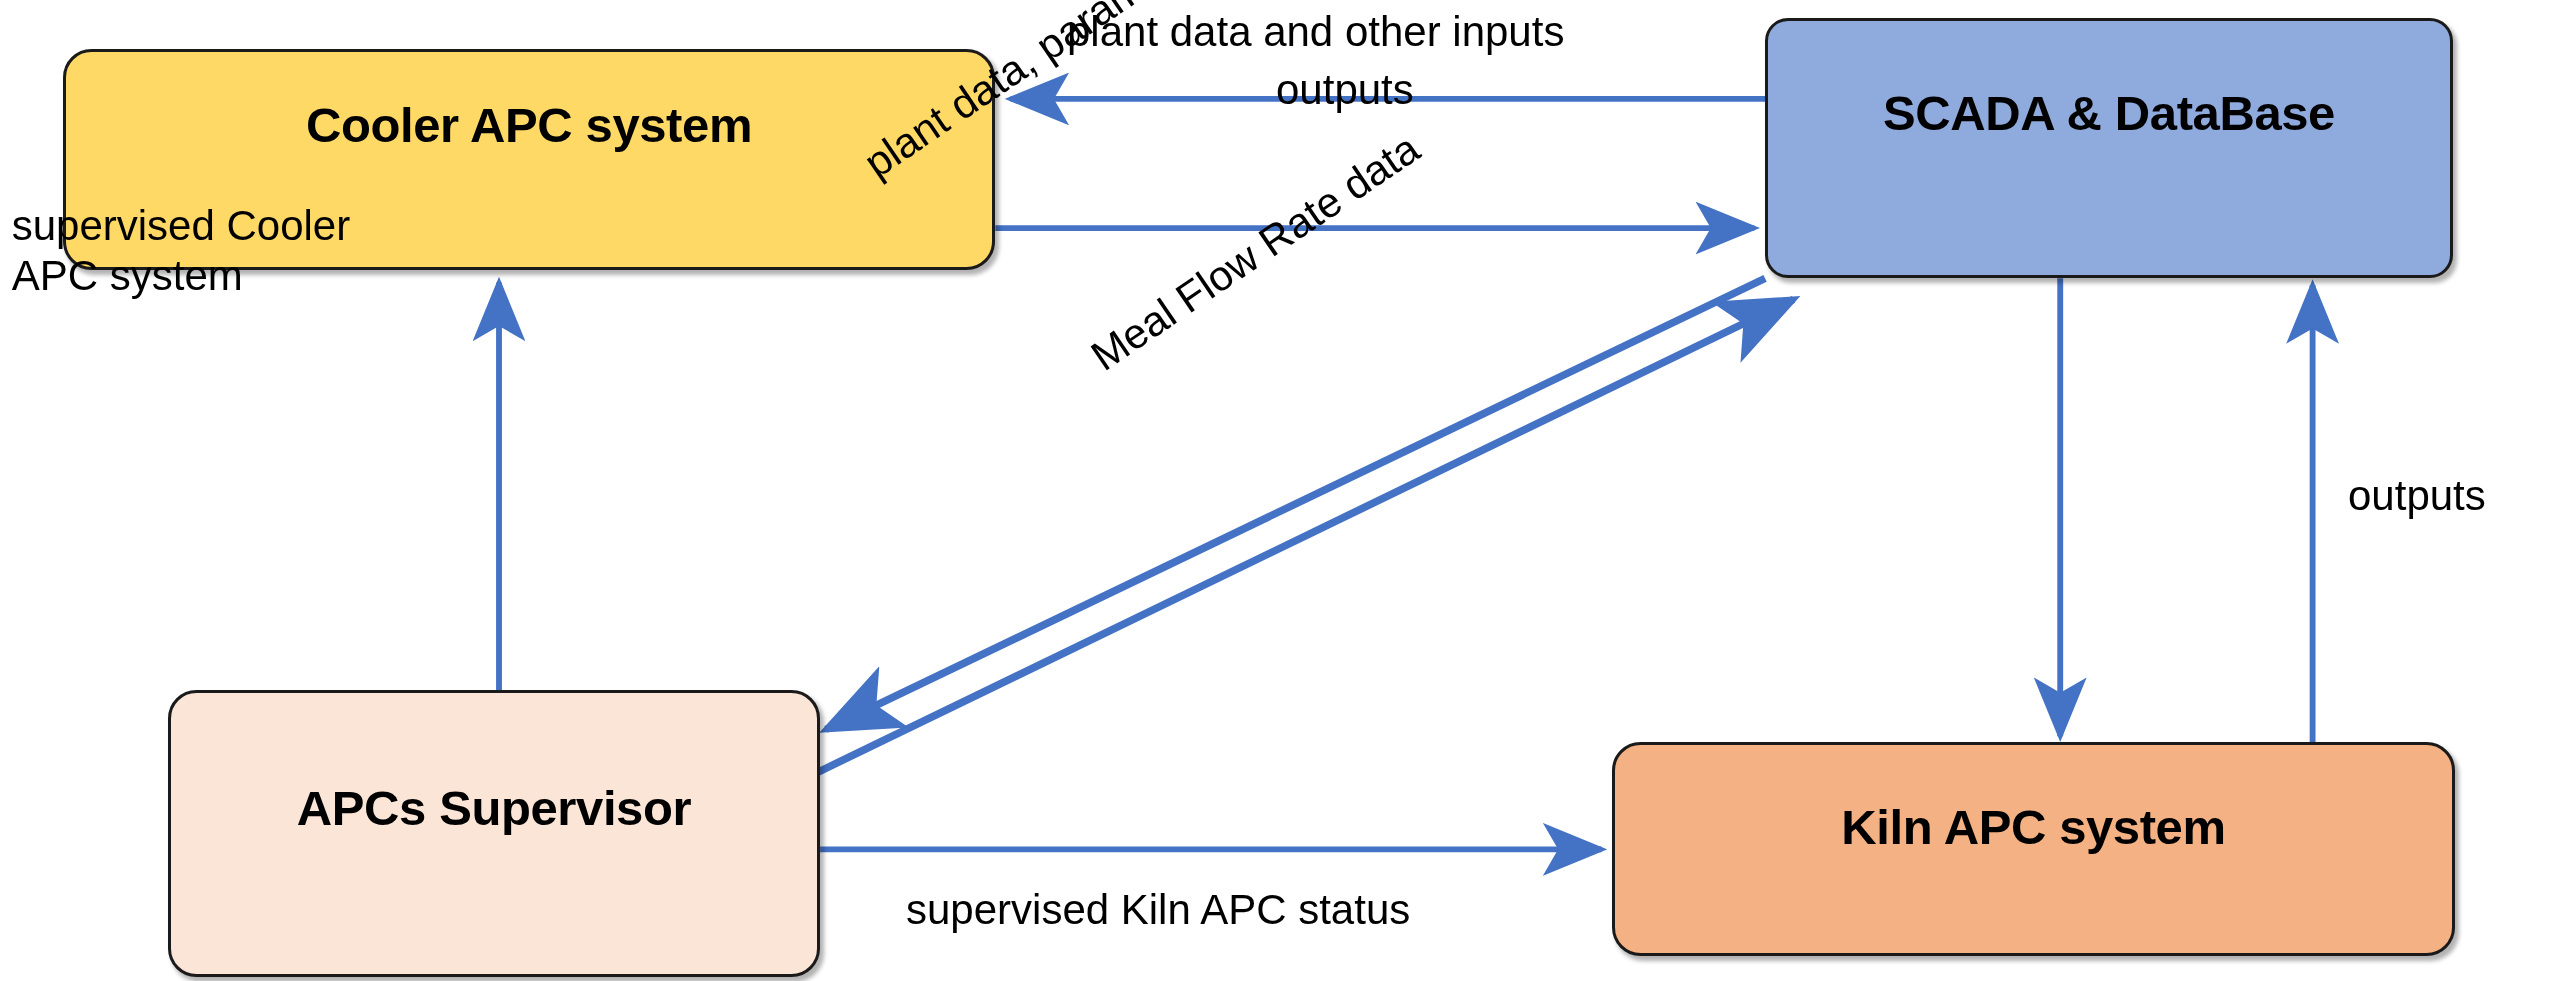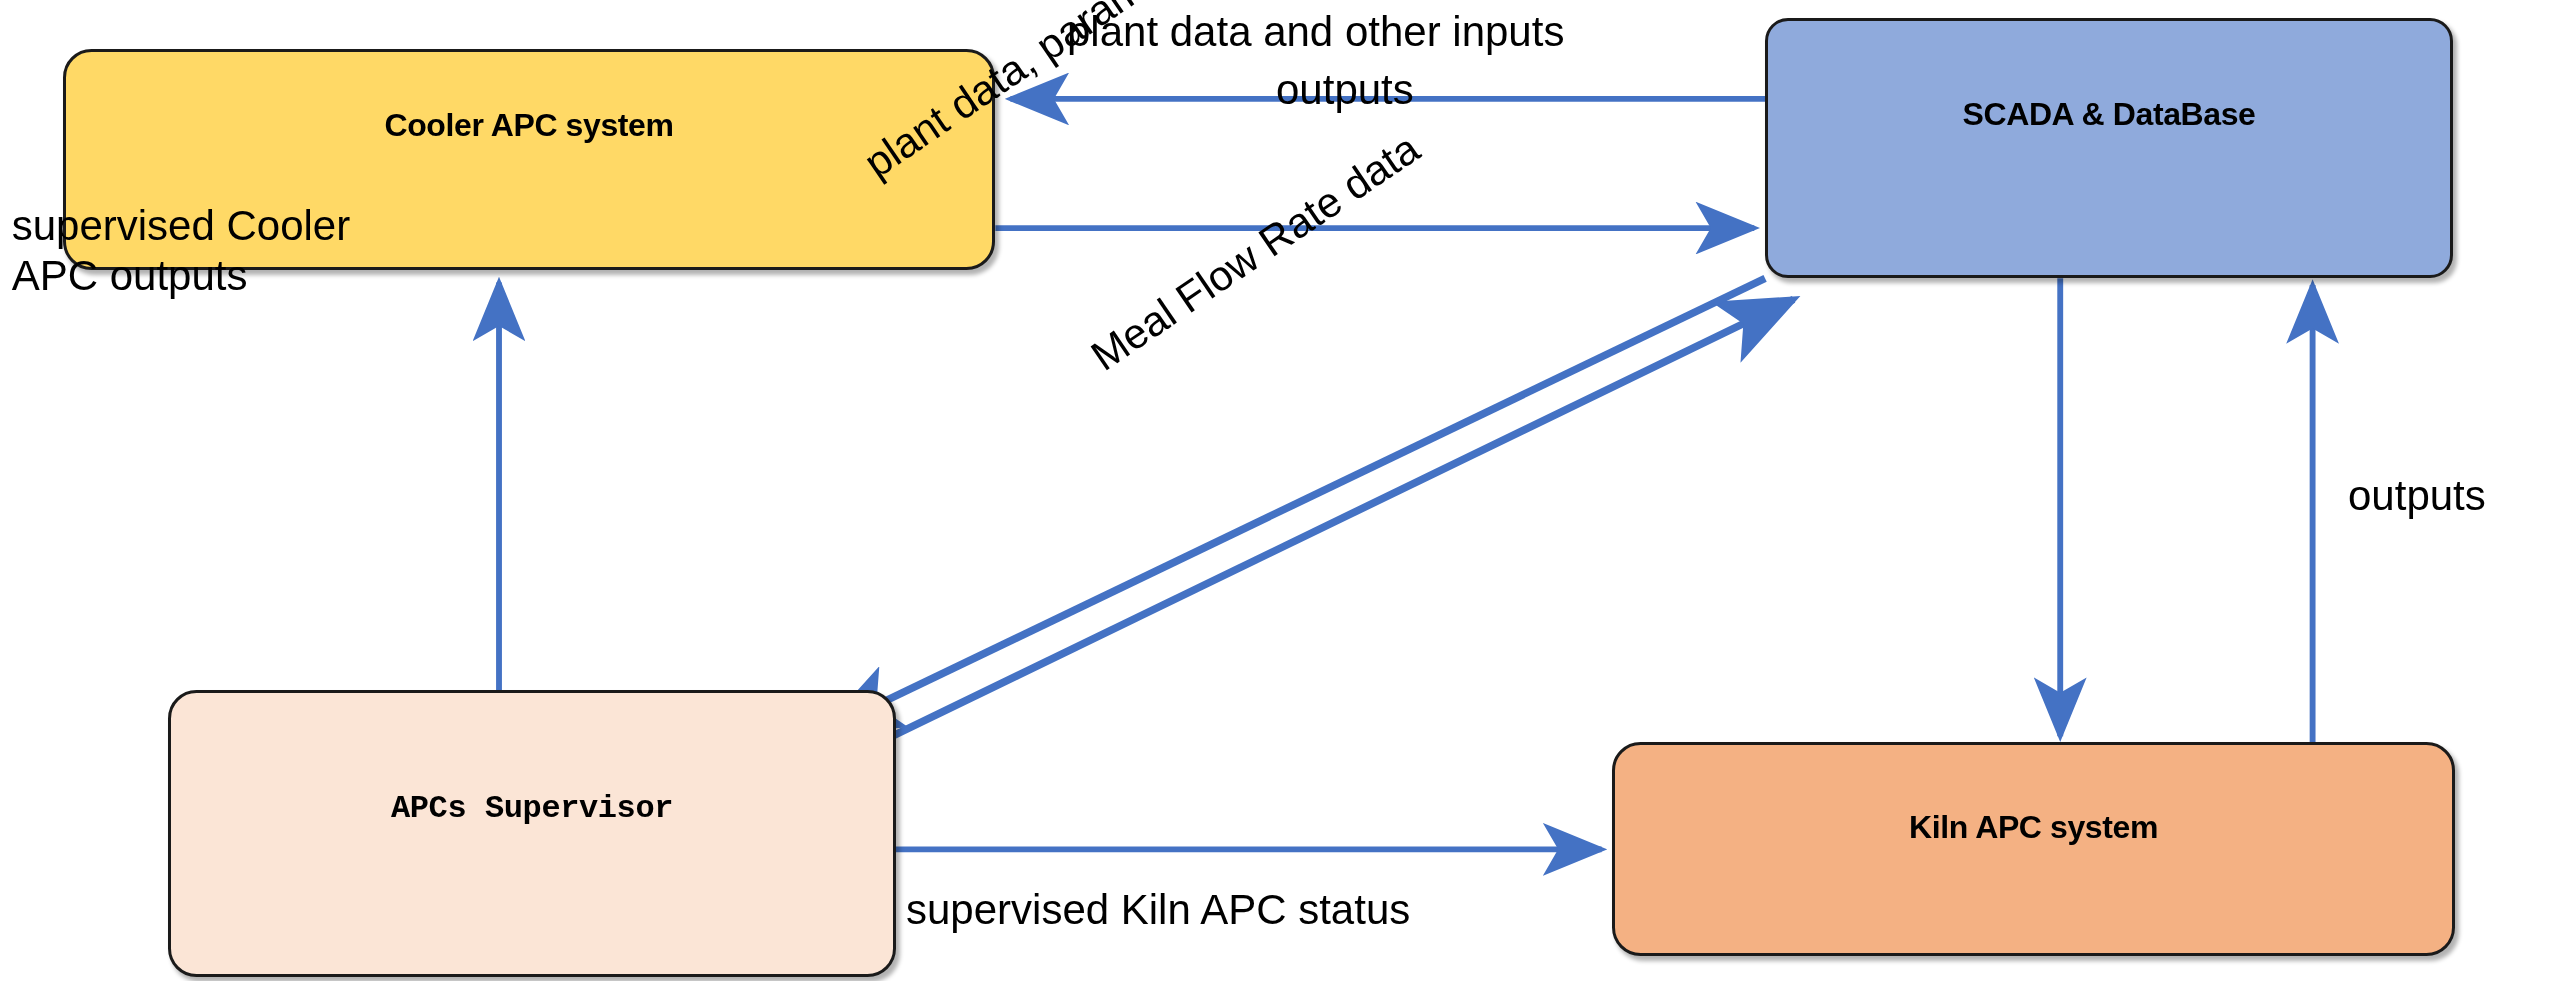--- a/index.html
+++ b/index.html
@@ -20,30 +20,30 @@
     box-sizing: border-box;
     border: 3.4px solid #1a1a1a;
     border-radius: 28.5px;
     display: flex;
     align-items: center;
     justify-content: center;
     box-shadow: 3.4px 4.2px 4.2px rgba(0,0,0,0.30);
   }
   .node-label {
     font-weight: bold;
-    font-size: 32px;
+    font-size: 49px;
     color: #000000;
     text-align: center;
     letter-spacing: -0.4px;
     line-height: 1.1;
     white-space: nowrap;
   }
   #node-cooler  { left: 63px;   top: 49px;  width: 932px; height: 221px; background: #FFD966; }
   #node-scada   { left: 1765px; top: 18.4px;  width: 688px;  height: 260px; background: #8FAADC; border-radius: 23px; }
-  #node-supervisor { left: 168px; top: 690px; width: 728px; height: 287px; background: #FBE5D6; font-family: Liberation Mono, monospace; }
+  #node-supervisor { left: 168px; top: 690px; width: 652px; height: 287px; background: #FBE5D6; }
   #node-kiln    { left: 1612px; top: 742px; width: 843px; height: 214px; background: #F4B183; }
   #node-cooler .node-label,
   #node-scada .node-label { transform: translateY(-34px); }
   #node-supervisor .node-label { transform: translateY(-25px); }
   #node-kiln .node-label { transform: translateY(-21px); }
 
   svg.edges {
     position: absolute;
     left: 0; top: 0;
     width: 2576px;
@@ -128,20 +128,20 @@
     <span class="node-label">APCs Supervisor</span>
   </div>
 
   <div class="node" id="node-kiln">
     <span class="node-label">Kiln APC system</span>
   </div>
 
   <div class="edge-label" id="lbl-scada-to-cooler">plant data and other inputs</div>
   <div class="edge-label" id="lbl-cooler-to-scada">outputs</div>
   <div class="edge-label" id="lbl-sup-to-cooler">supervised Cooler
-APC outputs</div>
+APC system</div>
   <div class="edge-label" id="lbl-sup-to-scada">plant data, parameters, APCs status</div>
   <div class="edge-label" id="lbl-scada-to-sup">Meal Flow Rate data</div>
   <div class="edge-label" id="lbl-kiln-to-scada">outputs</div>
   <div class="edge-label" id="lbl-sup-to-kiln">supervised Kiln APC status</div>
 
 </div>
 
 
 </body></html>

